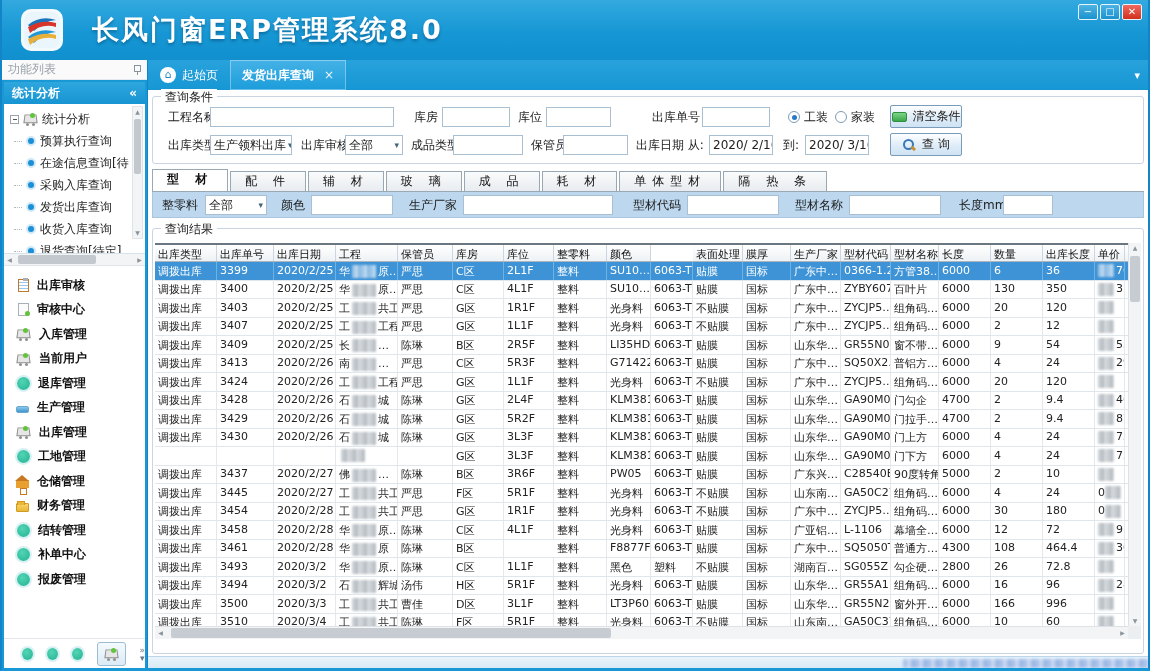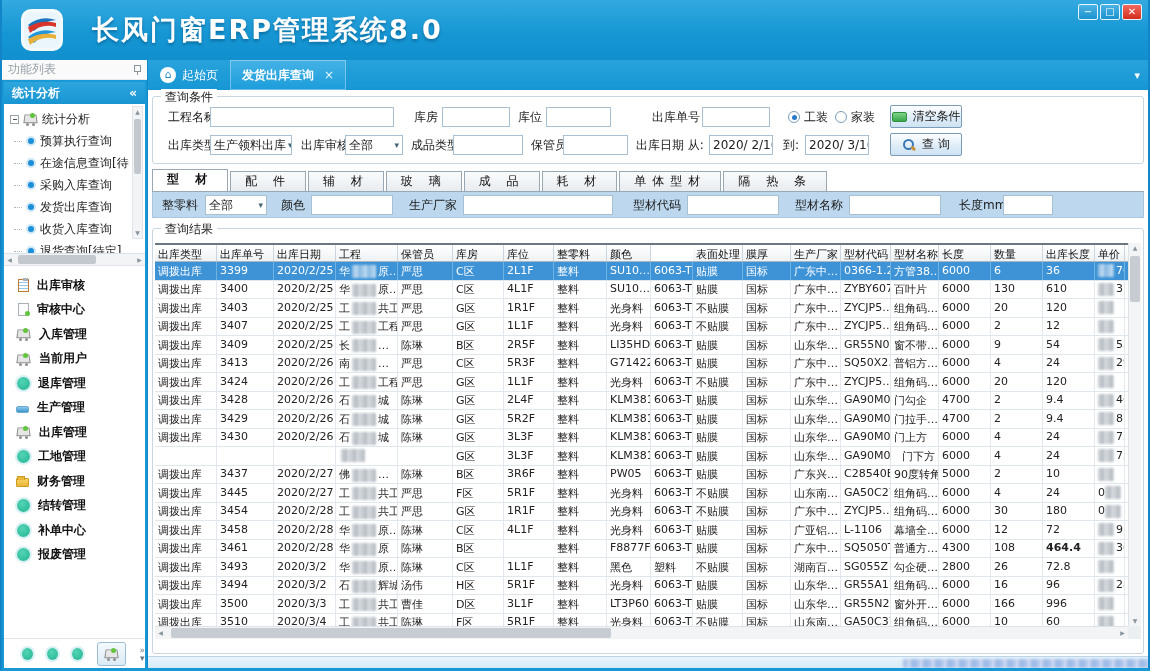--- a/index.html
+++ b/index.html
@@ -241,20 +241,24 @@
           </div>
           <div class="menu-item">
             <span class="mi mi-cartg"></span>
             <span>出库管理</span>
           </div>
           <div class="menu-item">
             <span class="mi mi-circle"></span>
             <span>工地管理</span>
           </div>
           <div class="menu-item">
+            <span class="mi mi-warehouse"></span>
+            <span>仓储管理</span>
+          </div>
+          <div class="menu-item">
             <span class="mi mi-folder"></span>
             <span>财务管理</span>
           </div>
           <div class="menu-item">
             <span class="mi mi-circle"></span>
             <span>结转管理</span>
           </div>
           <div class="menu-item">
             <span class="mi mi-circle"></span>
             <span>补单中心</span>
@@ -436,21 +440,21 @@
                 <span class="gcell" style="width: 53px;">整料</span>
                 <span class="gcell" style="width: 44px;">SU10…</span>
                 <span class="gcell" style="width: 42px;">6063-T5</span>
                 <span class="gcell" style="width: 50px;">贴膜</span>
                 <span class="gcell" style="width: 48px;">国标</span>
                 <span class="gcell" style="width: 50px;">广东中…</span>
                 <span class="gcell" style="width: 50px;">ZYBY607</span>
                 <span class="gcell" style="width: 48px;">百叶片</span>
                 <span class="gcell" style="width: 52px;">6000</span>
                 <span class="gcell" style="width: 52px;">130</span>
-                <span class="gcell" style="width: 52px;">610</span>
+                <span class="gcell" style="width: 52px;">350</span>
                 <span class="gcell" style="width: 30px;"><span class="redact rq"></span>3</span>
                 <span class="gcell" style="width: 16px;">535</span>
               </div>
               <div class="grow">
                 <span class="gcell" style="width: 62px;">调拨出库</span>
                 <span class="gcell" style="width: 57px;">3403</span>
                 <span class="gcell" style="width: 62px;">2020/2/25</span>
                 <span class="gcell" style="width: 62px;">工<span class="redact rp"></span>共工程</span>
                 <span class="gcell" style="width: 55px;">严思</span>
                 <span class="gcell" style="width: 51px;">G区</span>
@@ -631,21 +635,21 @@
                 <span class="gcell" style="width: 55px;"></span>
                 <span class="gcell" style="width: 51px;">G区</span>
                 <span class="gcell" style="width: 50px;">3L3F</span>
                 <span class="gcell" style="width: 53px;">整料</span>
                 <span class="gcell" style="width: 44px;">KLM3817</span>
                 <span class="gcell" style="width: 42px;">6063-T5</span>
                 <span class="gcell" style="width: 50px;">贴膜</span>
                 <span class="gcell" style="width: 48px;">国标</span>
                 <span class="gcell" style="width: 50px;">山东华…</span>
                 <span class="gcell" style="width: 50px;">GA90M09.</span>
-                <span class="gcell" style="width: 48px; text-align: right;">门下方</span>
+                <span class="gcell" style="width: 48px;">门下方</span>
                 <span class="gcell" style="width: 52px;">6000</span>
                 <span class="gcell" style="width: 52px;">4</span>
                 <span class="gcell" style="width: 52px;">24</span>
                 <span class="gcell" style="width: 30px;"><span class="redact rq"></span>75</span>
                 <span class="gcell" style="width: 16px;">423</span>
               </div>
               <div class="grow">
                 <span class="gcell" style="width: 62px;">调拨出库</span>
                 <span class="gcell" style="width: 57px;">3437</span>
                 <span class="gcell" style="width: 62px;">2020/2/27</span>
@@ -744,21 +748,21 @@
                 <span class="gcell" style="width: 53px;">整料</span>
                 <span class="gcell" style="width: 44px;">F8877FT</span>
                 <span class="gcell" style="width: 42px;">6063-T5</span>
                 <span class="gcell" style="width: 50px;">贴膜</span>
                 <span class="gcell" style="width: 48px;">国标</span>
                 <span class="gcell" style="width: 50px;">广东中…</span>
                 <span class="gcell" style="width: 50px;">SQ5050T20</span>
                 <span class="gcell" style="width: 48px;">普通方…</span>
                 <span class="gcell" style="width: 52px;">4300</span>
                 <span class="gcell" style="width: 52px;">108</span>
-                <span class="gcell" style="width: 52px; font-weight: bold;">464.4</span>
+                <span class="gcell" style="width: 52px;">464.4</span>
                 <span class="gcell" style="width: 30px;"><span class="redact rq"></span>306</span>
                 <span class="gcell" style="width: 16px;">996</span>
               </div>
               <div class="grow">
                 <span class="gcell" style="width: 62px;">调拨出库</span>
                 <span class="gcell" style="width: 57px;">3493</span>
                 <span class="gcell" style="width: 62px;">2020/3/2</span>
                 <span class="gcell" style="width: 62px;">华<span class="redact rp"></span>原…</span>
                 <span class="gcell" style="width: 55px;">陈琳</span>
                 <span class="gcell" style="width: 51px;">C区</span>

